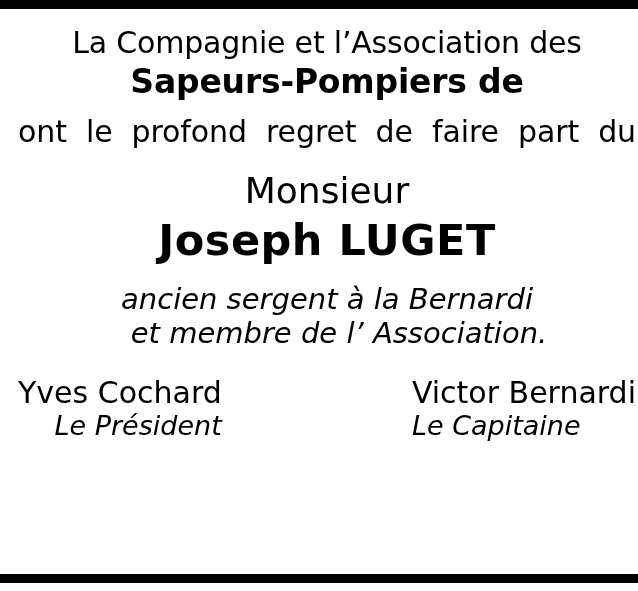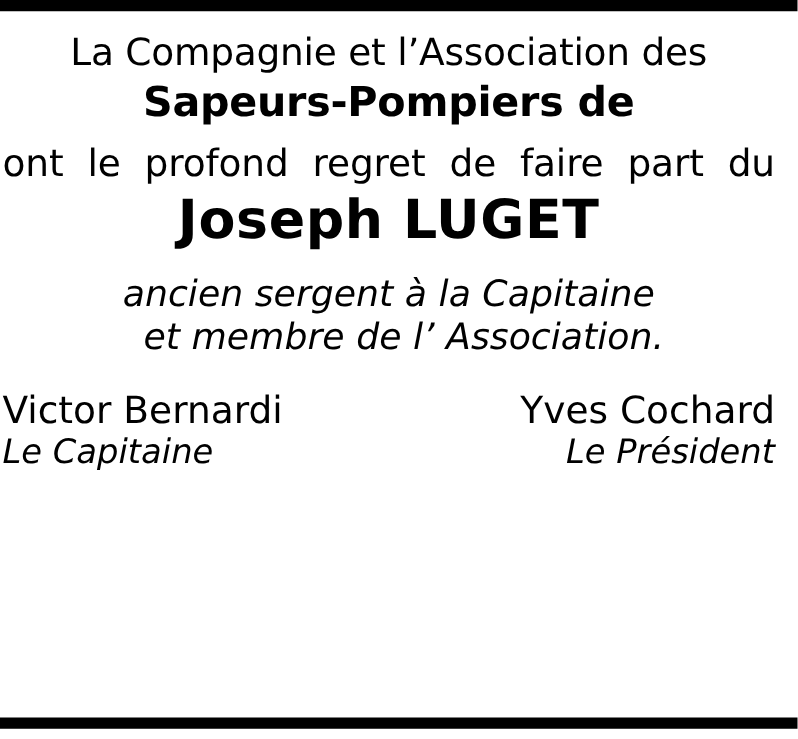--- a/index.html
+++ b/index.html
@@ -34,21 +34,21 @@
     position: absolute;
     bottom: 8px;
     left: 0;
     width: 638px;
     height: 9px;
     background: #000000;
   }
   .content {
     position: absolute;
     top: 9px;
-    left: 0;
+    left: 16px;
     width: 622px;
   }
   .line-org-intro {
     text-align: center;
     font-size: 30px;
     line-height: 40px;
     padding-top: 14px;
     letter-spacing: -0.2px;
   }
   .org-name {
@@ -140,36 +140,37 @@
     <div class="line-org-intro">La Compagnie et l’Association des</div>
 
     <div class="org-name">
       <span class="l1">Sapeurs-Pompiers de</span>
     </div>
 
     <div class="announce">
       <span class="l1">ont le profond regret de faire part du</span>
     </div>
 
+    <div class="honorific">Monsieur</div>
 
     <div class="deceased-name">Joseph LUGET</div>
 
     <div class="role">
-      <span class="l1">ancien sergent à la Capitaine</span>
+      <span class="l1">ancien sergent à la Bernardi</span>
       <span class="l2">et membre de l’ Association.</span>
     </div>
 
     <div class="signatures">
+      <div class="sig sig-right">
+        <span class="sig-name">Yves Cochard</span>
+        <span class="sig-title">Le Président</span>
+      </div>
       <div class="sig sig-left">
         <span class="sig-name">Victor Bernardi</span>
         <span class="sig-title">Le Capitaine</span>
-      </div>
-      <div class="sig sig-right">
-        <span class="sig-name">Yves Cochard</span>
-        <span class="sig-title">Le Président</span>
       </div>
     </div>
 
   </div>
 
   <div class="bottom-rule"></div>
 
 </div>
 
 </body></html>

